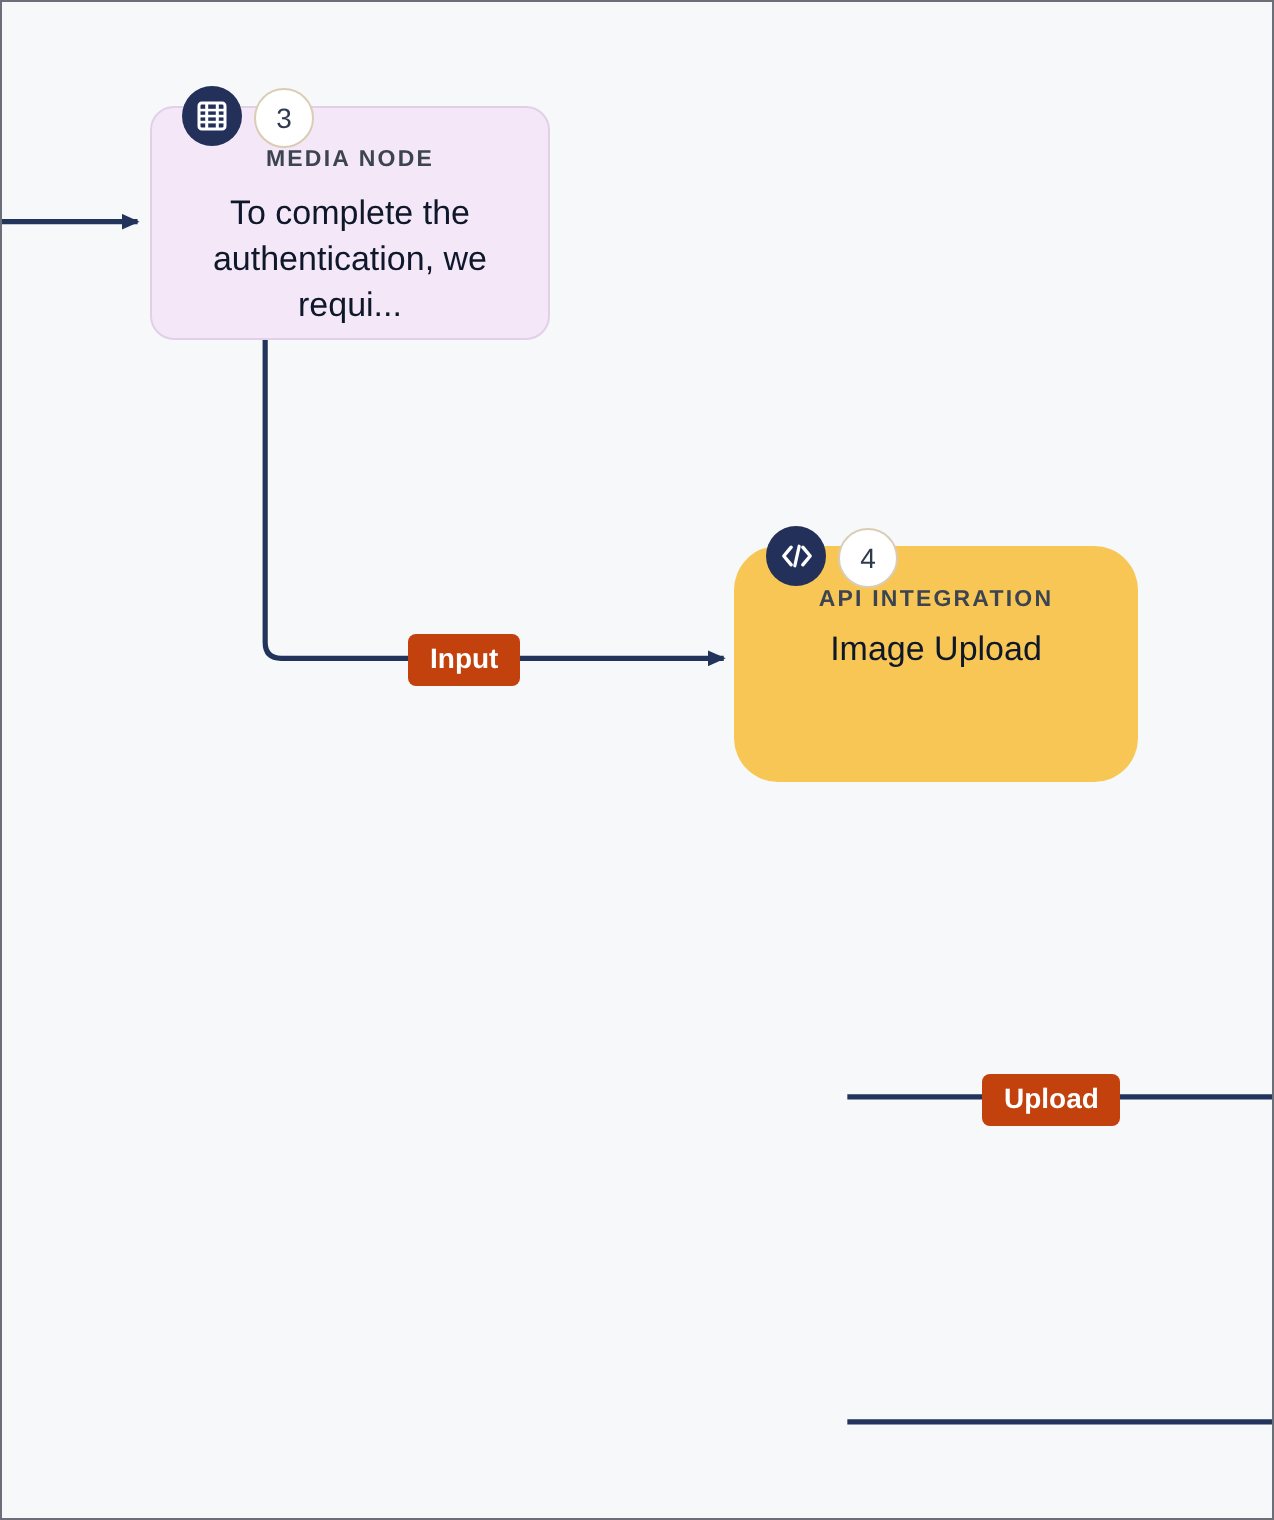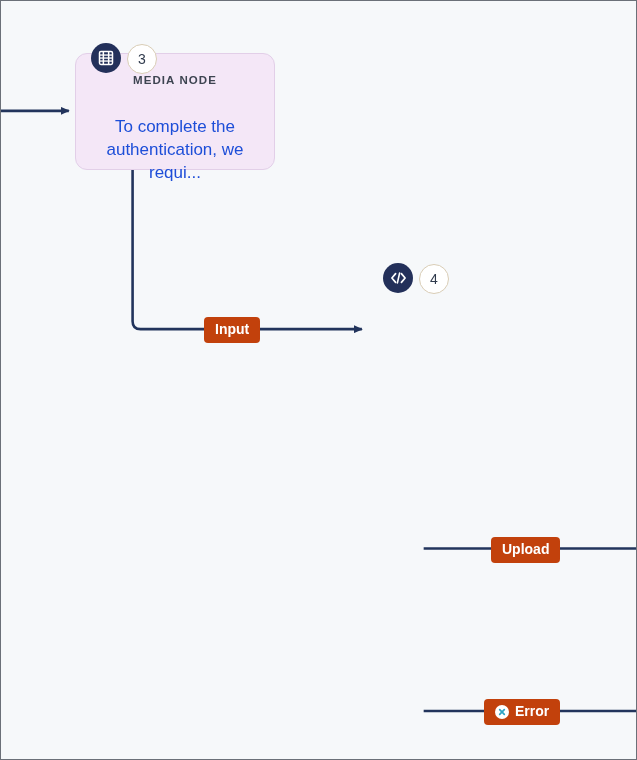--- a/index.html
+++ b/index.html
@@ -33,36 +33,35 @@
 
   
   .node {
     position: absolute;
     box-sizing: border-box;
     border-radius: 14px;
     display: flex;
     flex-direction: column;
     align-items: center;
     text-align: center;
-    gap: 20px;
   }
 
   .node-kicker {
     font-size: 11.5px;
     font-weight: bold;
     letter-spacing: 1.1px;
     color: #3d4451;
     text-transform: uppercase;
     white-space: nowrap;
   }
 
   .node-body {
     font-size: 17px;
     line-height: 23px;
-    color: #1d4ed8;
+    color: #0f172a;
     padding: 0 8px;
   }
 
   
   #node-media {
     left: 74px;
     top: 52px;
     width: 200px;
     height: 117px;
     background: #f4e7f7;
@@ -200,42 +199,37 @@
       <rect x="4.6" y="1.5" width="1.5" height="13" fill="#ffffff"></rect>
       <rect x="9.9" y="1.5" width="1.5" height="13" fill="#ffffff"></rect>
       <rect x="1.5" y="4.4" width="13" height="1.3" fill="#ffffff"></rect>
       <rect x="1.5" y="7.4" width="13" height="1.3" fill="#ffffff"></rect>
       <rect x="1.5" y="10.4" width="13" height="1.3" fill="#ffffff"></rect>
     </svg>
   </div>
 
   <div class="step-badge" id="badge-media-step">3</div>
 
+  <div class="node" id="node-api">
+    <div class="node-kicker">API INTEGRATION</div>
+    <div class="node-body">Image Upload</div>
+  </div>
 
   <div class="type-badge" id="badge-api-type">
     <svg width="17" height="14" viewBox="0 0 17 14" aria-hidden="true">
       <path d="M5.6,2.6 L1.9,7 L5.6,11.4" fill="none" stroke="#ffffff" stroke-width="1.7" stroke-linecap="round" stroke-linejoin="round"></path>
       <path d="M11.4,2.6 L15.1,7 L11.4,11.4" fill="none" stroke="#ffffff" stroke-width="1.7" stroke-linecap="round" stroke-linejoin="round"></path>
       <path d="M9.6,2.1 L7.4,11.9" fill="none" stroke="#ffffff" stroke-width="1.6" stroke-linecap="round"></path>
     </svg>
   </div>
 
   <div class="step-badge" id="badge-api-step">4</div>
 
   <div class="edge-label" id="label-input">
     <span>Input</span>
   </div>
 
   <div class="edge-label" id="label-other">
     <span>Upload</span>
   </div>
 
-  <div class="edge-label" id="label-error">
-    <span class="err-icon">
-      <svg width="14" height="14" viewBox="0 0 14 14" aria-hidden="true">
-        <circle cx="7" cy="7" r="7" fill="#ffffff"></circle>
-        <path d="M4.7,4.7 L9.3,9.3 M9.3,4.7 L4.7,9.3" stroke="#2ea3c4" stroke-width="1.7" stroke-linecap="round"></path>
-      </svg>
-    </span>
-    <span>Error</span>
-  </div>
 
 </div>
 
 </body></html>

